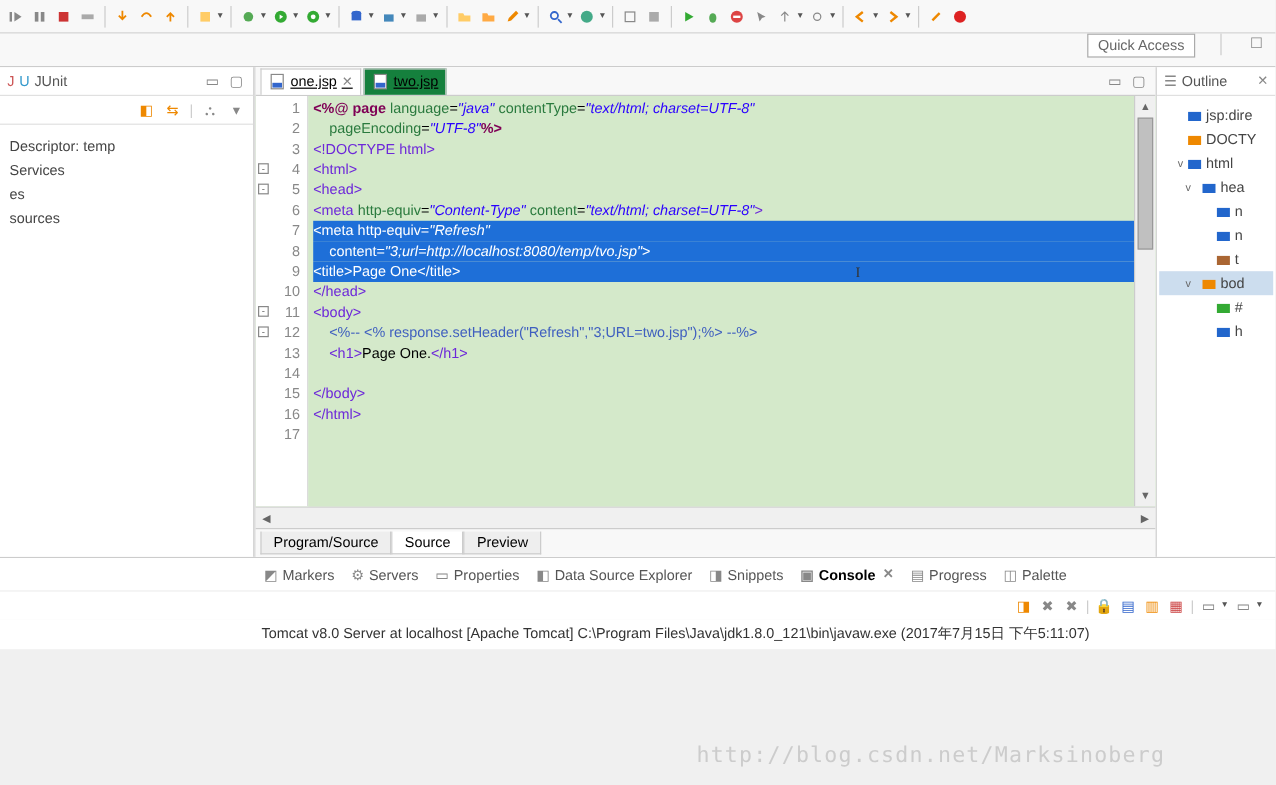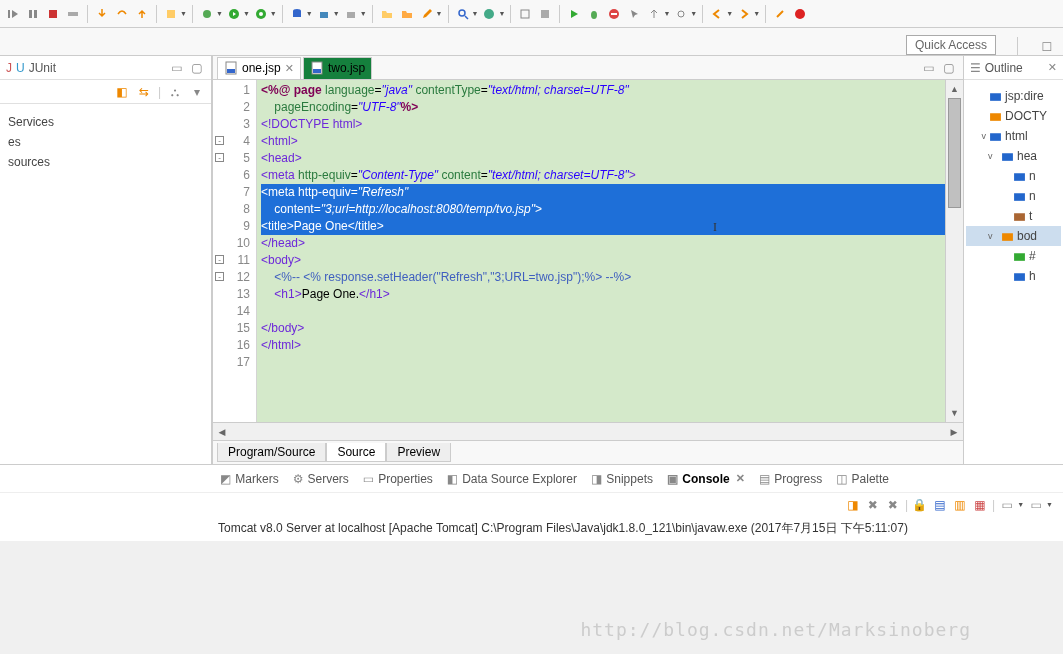--- a/index.html
+++ b/index.html
@@ -8,35 +8,35 @@
 .toolbar { height: 28px; background: #f8f8f8; border-bottom: 1px solid #ccc; display: flex; align-items: center; padding: 0 4px; gap: 2px; }
 .tb-btn { width: 18px; height: 18px; display: inline-flex; align-items: center; justify-content: center; cursor: pointer; position: relative; }
 .tb-sep { width: 1px; height: 18px; background: #ccc; margin: 0 3px; }
 .tb-btn.green svg { fill: #3a3; }
 .tb-btn.red svg { fill: #c33; }
 .tb-btn.blue svg { fill: #36c; }
 .tb-btn.orange svg { fill: #e80; }
 .tb-btn.grey svg { fill: #888; }
 .dd { font-size: 7px; color: #555; margin-left: -2px; }
 
-.quick-access-row { height: 28px; background: #f8f8f8; border-bottom: 1px solid #ccc; display: flex; align-items: flex-end; justify-content: flex-end; padding: 0 8px; gap: 18px; }
+.quick-access-row { height: 28px; background: #f8f8f8; border-bottom: 1px solid #ccc; display: flex; align-items: flex-start; justify-content: flex-end; padding: 0 8px; gap: 18px; }
 .quick-access { border: 1px solid #aaa; background: #fff; padding: 2px 8px; color: #666; font-size: 12px; }
 
 .main-area { display: flex; height: 408px; }
 .left-panel { width: 212px; background: #fff; border-right: 1px solid #ccc; display: flex; flex-direction: column; }
 .panel-header { height: 24px; display: flex; align-items: center; padding: 0 6px; gap: 4px; border-bottom: 1px solid #e0e0e0; }
 .panel-title { flex: 1; color: #555; }
 .mini-icon { width: 16px; height: 16px; display: inline-flex; align-items: center; justify-content: center; cursor: pointer; color: #888; }
 .panel-tb { height: 24px; display: flex; align-items: center; justify-content: flex-end; padding: 0 6px; gap: 6px; border-bottom: 1px solid #e0e0e0; }
 .left-tree { padding: 8px 0 8px 4px; color: #444; line-height: 20px; font-size: 12px; }
 .left-tree div { padding: 0 4px; }
 
 .editor-wrap { flex: 1; background: #fff; display: flex; flex-direction: column; border-left: 1px solid #ccc; }
 .tabs-row { height: 24px; display: flex; align-items: center; background: #f8f8f8; border-bottom: 1px solid #ccc; padding-left: 4px; }
-.file-tab { display: inline-flex; align-items: center; gap: 4px; padding: 2px 6px; border: 1px solid #ccc; border-bottom: none; background: #fff; margin-right: 2px; cursor: pointer; height: 22px; }
+.file-tab { display: inline-flex; align-items: center; gap: 4px; padding: 2px 6px; border: 1px solid #ccc; border-bottom: none; background: #fff; margin-right: 2px; cursor: pointer; height: 22px; text-decoration: underline; }
 .file-tab.inactive { background: #15803d; }
 .close-x { color: #888; font-size: 11px; }
 .tab-icon { width: 14px; height: 14px; }
 .tabs-spacer { flex: 1; }
 .tabs-controls { display: flex; gap: 4px; padding-right: 6px; }
 
 .editor-body { flex: 1; display: flex; background: #d4e9ca; position: relative; overflow: hidden; }
 .gutter { width: 44px; background: #fff; border-right: 1px solid #d4d4d4; text-align: right; color: #888; font-family: Consolas, monospace; font-size: 12px; line-height: 17px; padding-top: 2px; }
 .gutter div { padding-right: 6px; position: relative; }
 .fold-m { position: absolute; left: 2px; top: 3px; width: 9px; height: 9px; border: 1px solid #888; font-size: 8px; line-height: 7px; text-align: center; color: #666; background: #fff; }
@@ -296,20 +296,21 @@
       <span class="mini-icon">▢</span>
     </div>
     <div class="panel-tb">
       <span class="mini-icon" style="color:#e80">◧</span>
       <span class="mini-icon" style="color:#e80">⇆</span>
       <span style="color:#ccc">|</span>
       <span class="mini-icon" style="color:#888">⛬</span>
       <span class="mini-icon" style="color:#888">▾</span>
     </div>
     <div class="left-tree" id="left-tree">
+        <div>Descriptor: temp</div>
         <div> Services</div>
         <div>es</div>
         <div>sources</div>
       </div>
   </div>
 
   <div class="editor-wrap">
     <div class="tabs-row">
       <div class="file-tab">
         <svg class="tab-icon" viewBox="0 0 14 14">

